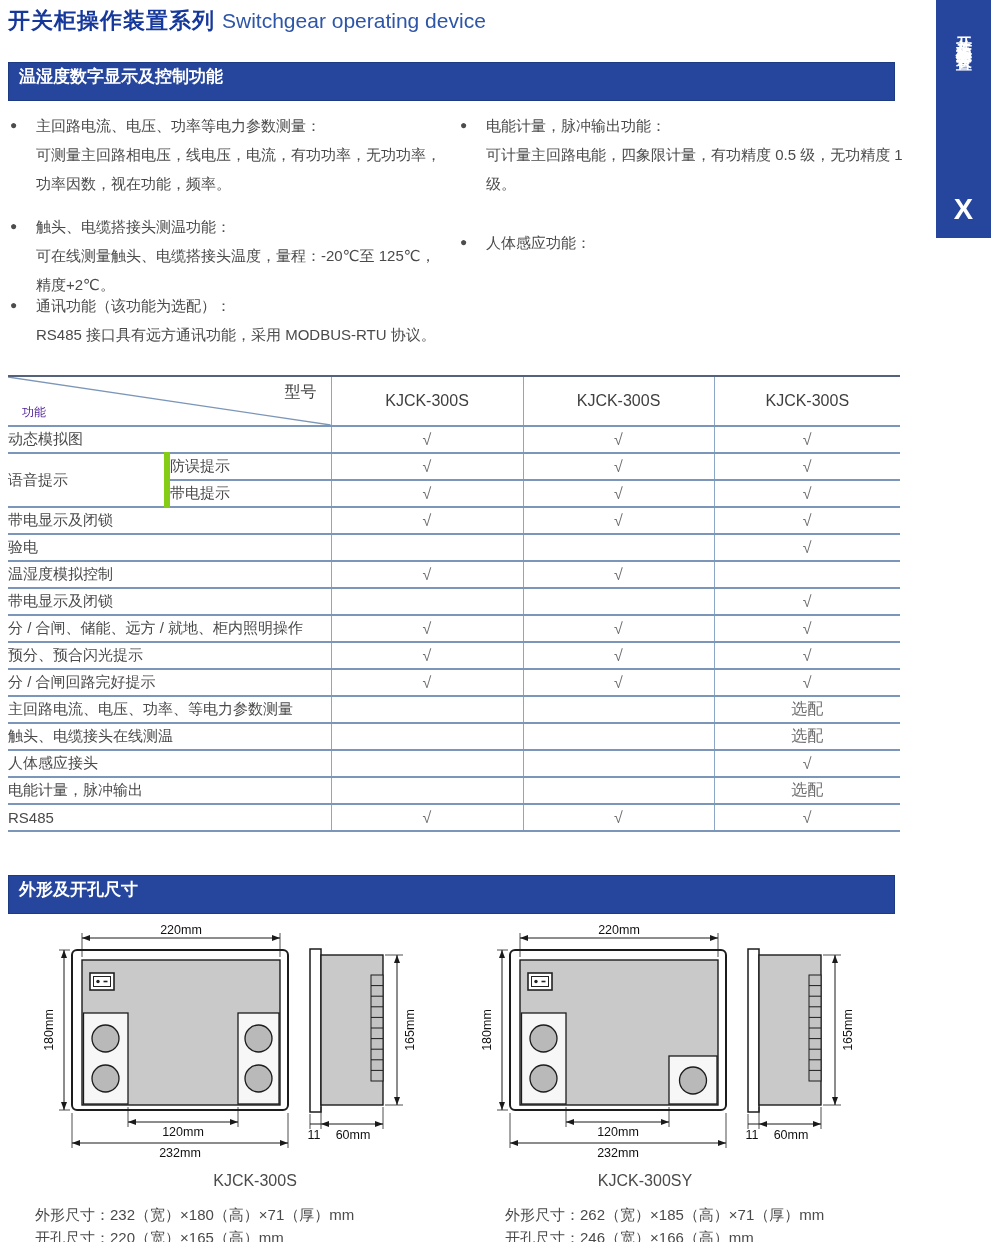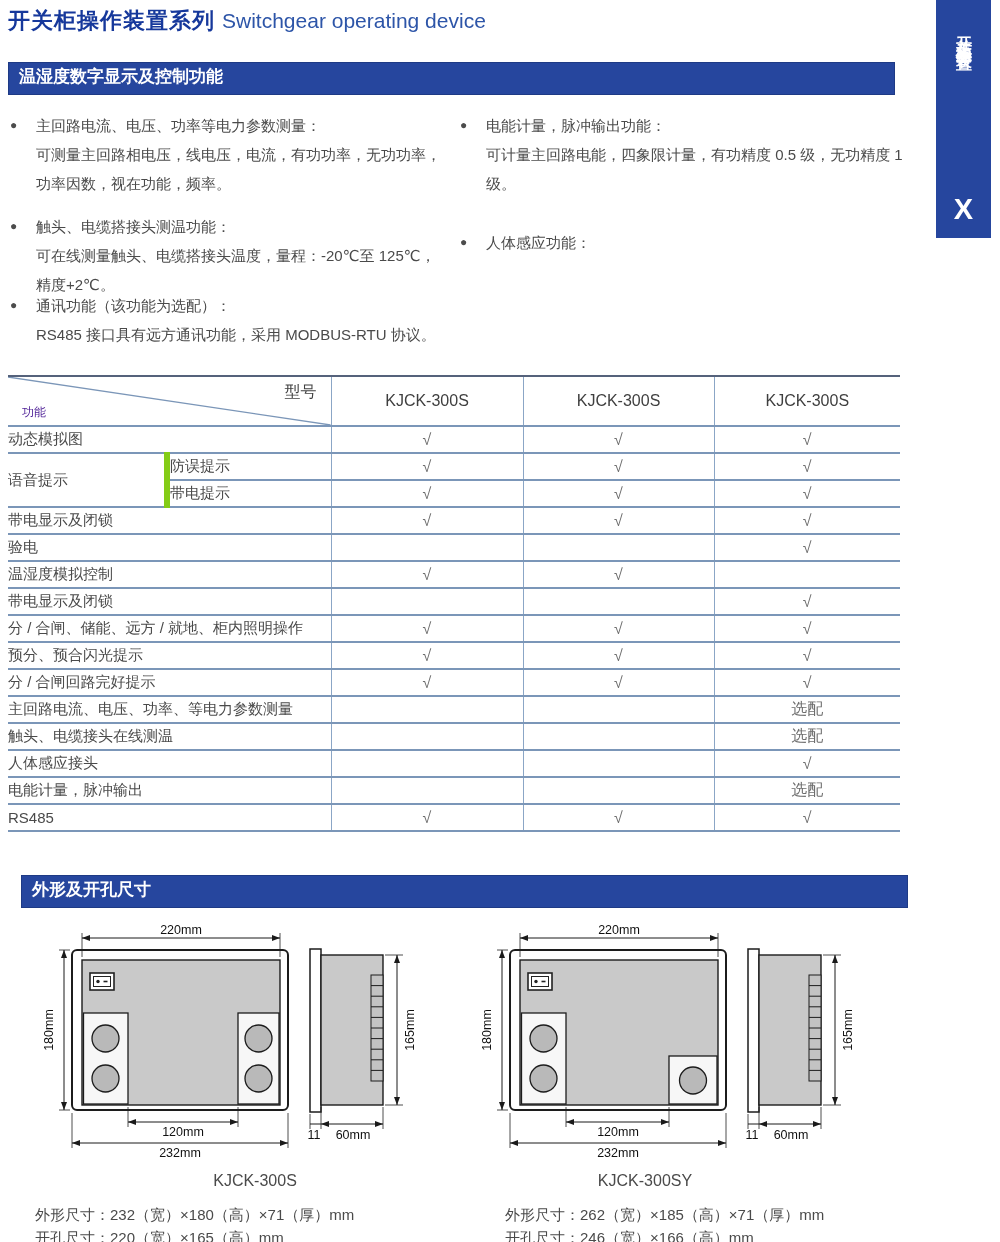--- a/index.html
+++ b/index.html
@@ -13,25 +13,25 @@
 
   
   .side-tab{position:absolute;left:936px;top:0;width:55px;height:238px;background:#26469e;}
   .side-tab .vlabel{position:absolute;top:24px;left:50%;transform:translateX(-50%);
     writing-mode:vertical-rl;text-orientation:upright;color:#fff;font-size:16px;
     font-weight:bold;letter-spacing:3px;}
   .side-tab .letter{position:absolute;bottom:12px;left:0;width:100%;text-align:center;
     color:#fff;font-size:29px;font-weight:bold;}
 
   
-  .section-bar{position:absolute;left:8px;width:887px;height:33px;background:#26469e;
+  .section-bar{position:absolute;left:8px;width:887px;height:39px;background:#26469e;
     border:1px solid #1e3a85;box-sizing:border-box;color:#fff;font-size:17px;
     font-weight:bold;line-height:27px;padding-left:10px;}
   #bar-features{top:62px;}
-  #bar-dims{top:875px;margin-left:13px;}
+  #bar-dims{top:875px;}
 
   
   .bullets{position:absolute;font-size:15px;line-height:29px;}
   #bullets-left{left:10px;top:111px;width:440px;}
   #bullets-right{left:460px;top:111px;width:443px;}
   #bullets-full{left:10px;top:291px;width:885px;}
   .bullet{display:flex;margin-bottom:14px;}
   .bullet .dot{width:26px;flex:none;font-size:12px;color:#4c4c4c;}
   .bullet .tx{flex:1;}
 

